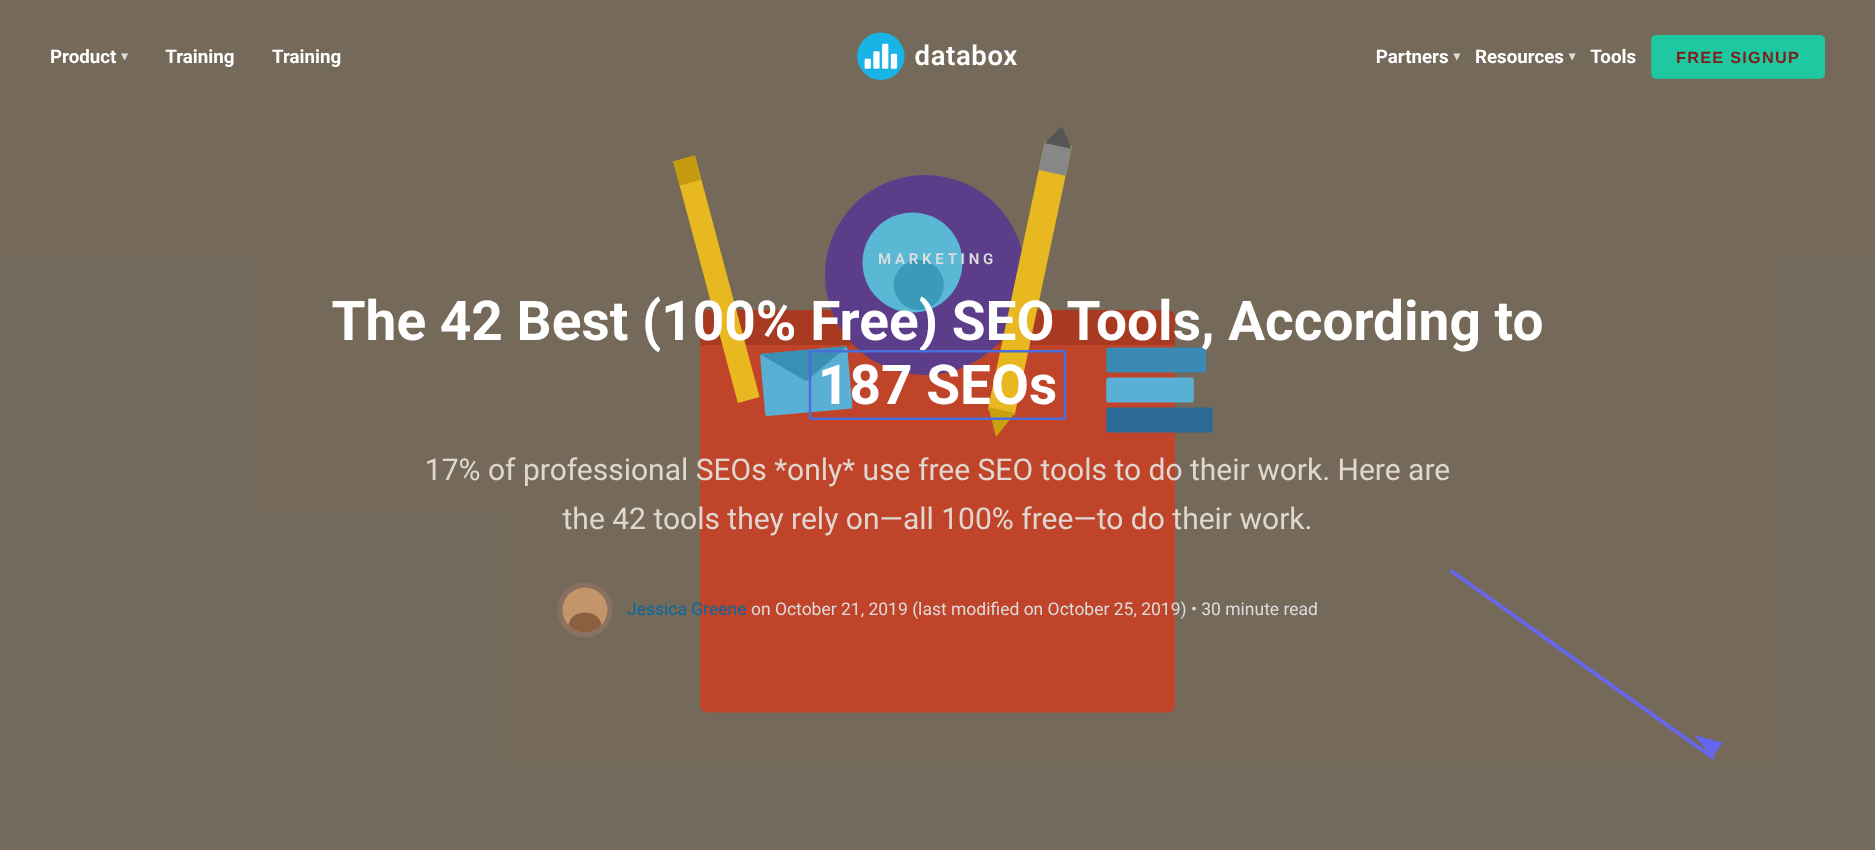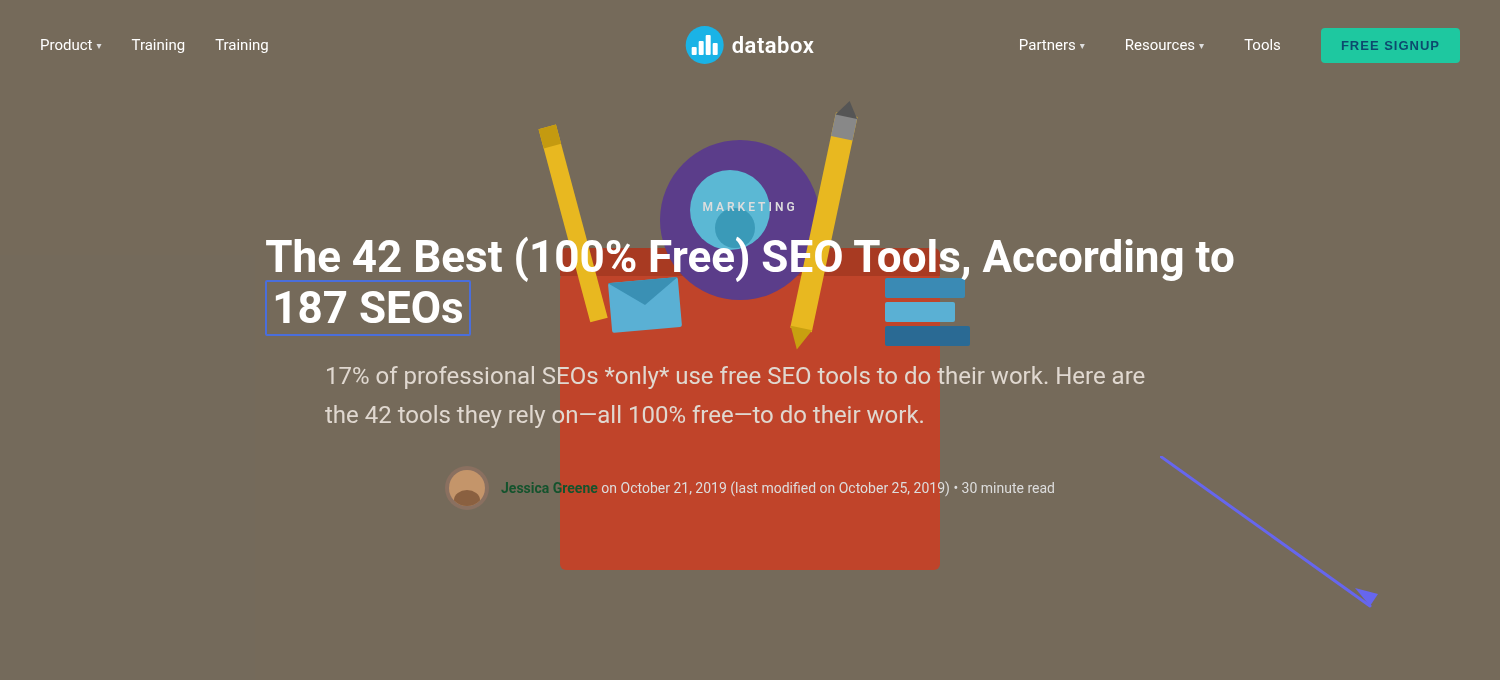--- a/index.html
+++ b/index.html
@@ -225,27 +225,27 @@
       position: absolute;
       left: 50%;
       transform: translateX(-50%);
       display: flex;
       align-items: center;
       gap: 8px;
     }
 
     .nav-right {
       display: flex;
-      gap: 40px;
+      gap: 12px;
     }
 
     .nav-link {
       color: #fff;
       font-size: 15px;
-      font-weight: 400;
+      font-weight: 700;
       cursor: pointer;
       display: flex;
       align-items: center;
       gap: 4px;
       text-decoration: none;
     }
 
     .nav-chevron {
       font-size: 10px;
       color: #ddd;
@@ -276,41 +276,42 @@
     .logo-text {
       color: #fff;
       font-size: 22px;
       font-weight: 600;
       letter-spacing: 0.5px;
       text-align: right;
     }
 
     .btn-signup {
       background: #1ec8a0;
-      color: #0c4a6e;
+      color: #7f1d1d;
       border: none;
       padding: 10px 20px;
       border-radius: 4px;
       font-size: 13px;
       font-weight: 700;
       letter-spacing: 1px;
       cursor: pointer;
       text-transform: uppercase;
     }
 
     
     .hero-content {
       position: absolute;
       top: 90px;
       left: 0; right: 0; bottom: 0;
       display: flex;
       flex-direction: column;
       align-items: center;
       justify-content: center;
       z-index: 8;
+      text-align: center;
       padding: 0 80px;
       padding-bottom: 60px;
     }
 
     .category-label {
       font-size: 12px;
       letter-spacing: 3px;
       color: #ddd;
       font-weight: 600;
       margin-bottom: 18px;
@@ -375,22 +376,22 @@
       position: absolute;
       bottom: -4px;
       left: 5px;
       width: 26px;
       height: 20px;
       background: #8a6040;
       border-radius: 50% 50% 0 0;
     }
 
     .author-name {
-      font-weight: 700;
-      color: #14532d;
+      font-weight: 400;
+      color: #0369a1;
     }
   </style>
 </head>
 <body>
 
 <div class="hero-bg"></div>
 <div class="hero-overlay"></div>
 
 <div class="toolbox-illustration">
 

